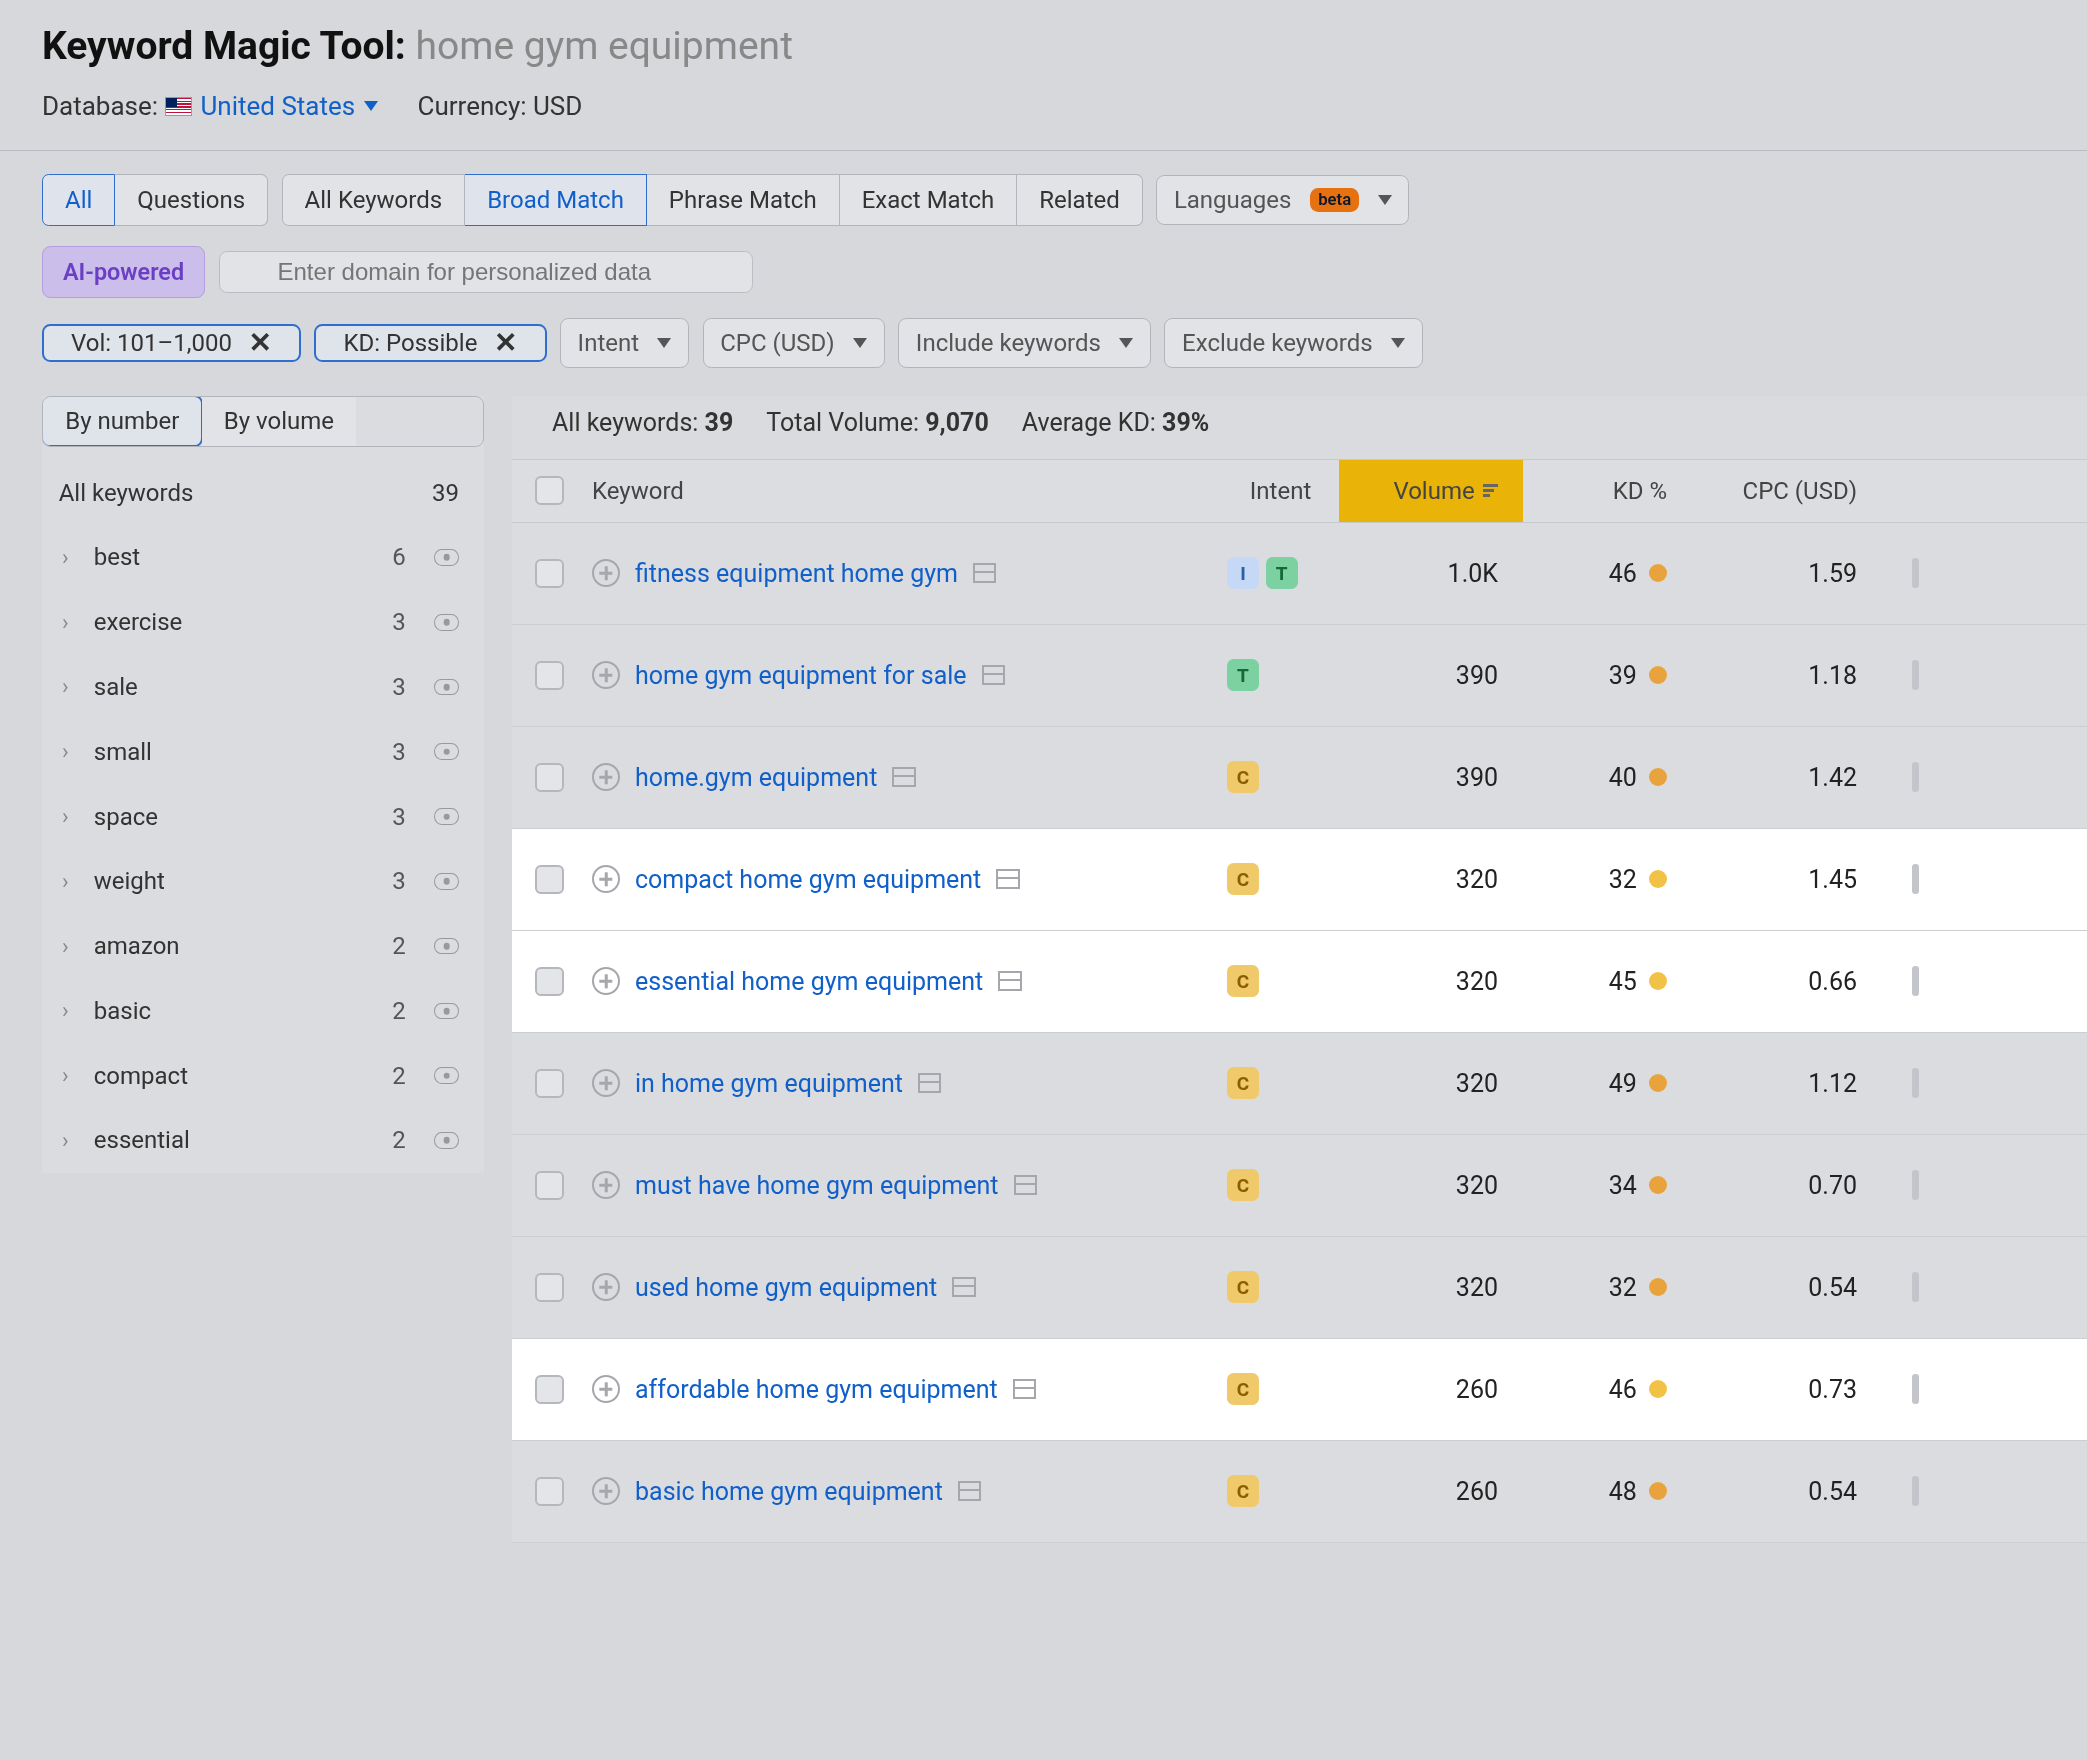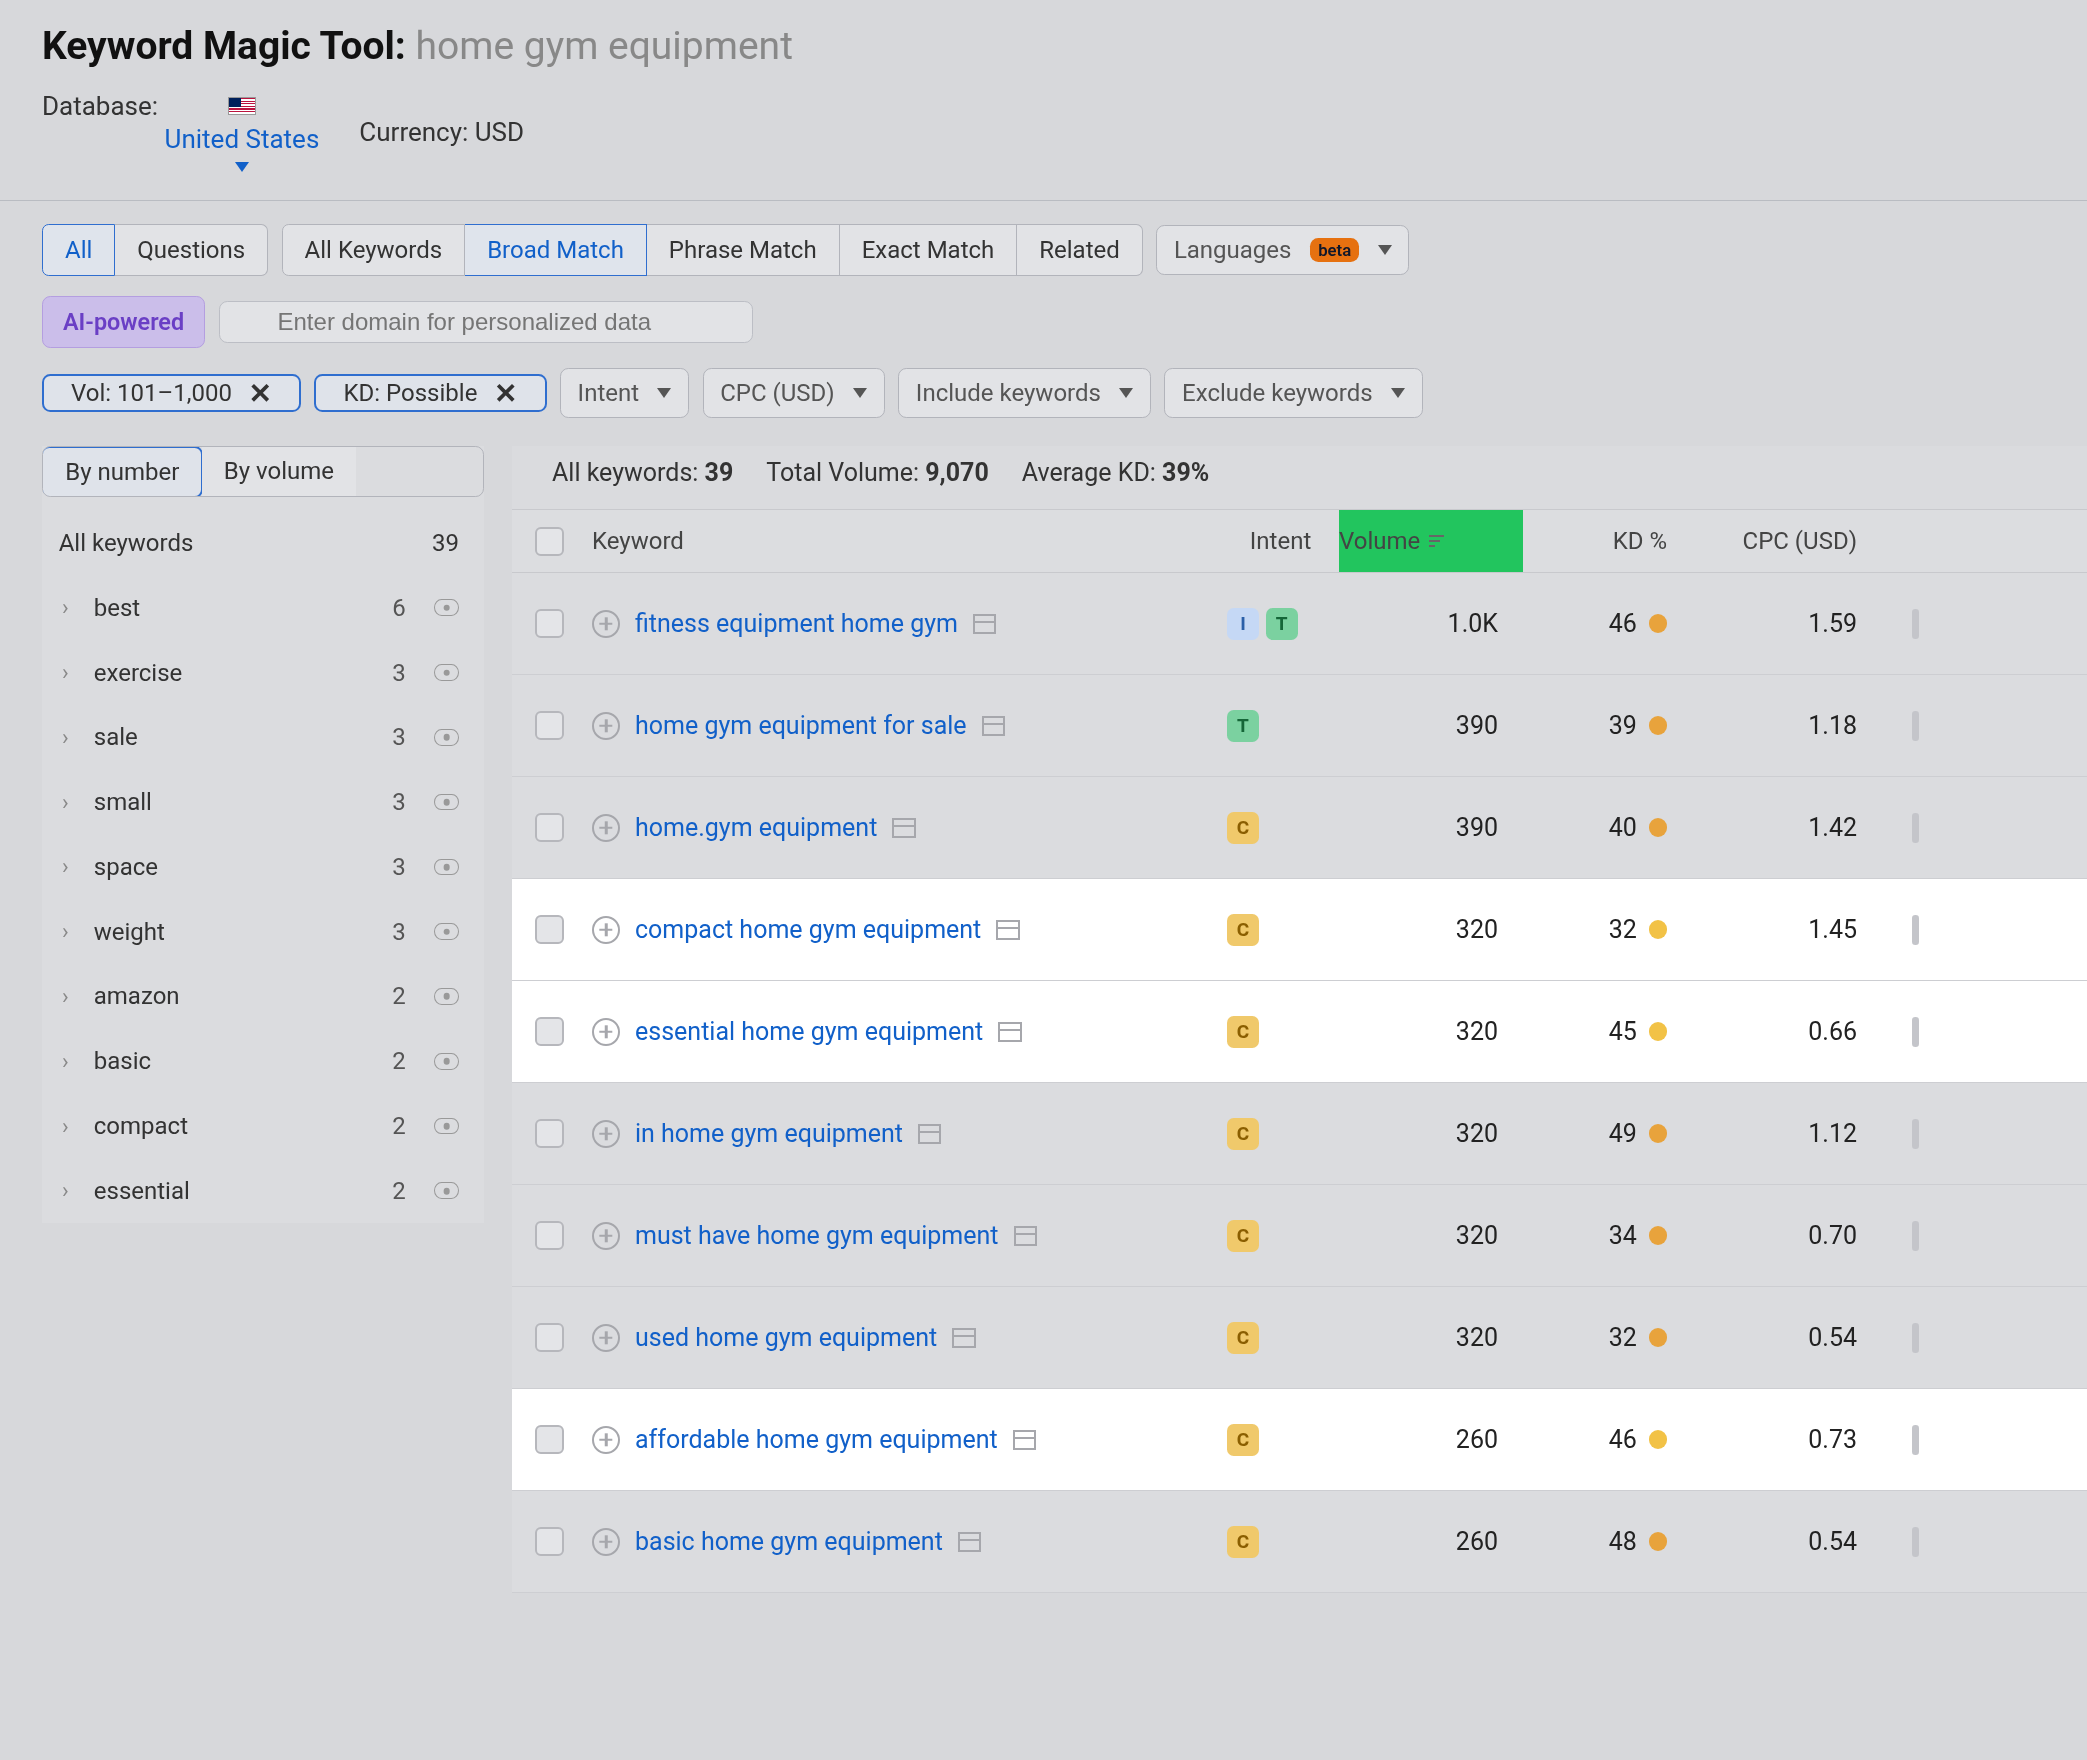--- a/index.html
+++ b/index.html
@@ -3,21 +3,21 @@
 <meta charset="utf-8">
 <style>
   * { box-sizing: border-box; margin: 0; padding: 0; }
   body { font-family: -apple-system, BlinkMacSystemFont, "Segoe UI", Roboto, sans-serif; background: #d7d8db; color: #333; font-size: 22.5px; }
   .container { width: 2087px; }
 
   .header { padding: 23.4px 42px 28px 42px; border-bottom: 1.7px solid #b9bcc2; }
   .title { font-size: 39px; font-weight: 700; color: #111; }
   .title-query { font-weight: 400; color: #888; }
   .subrow { display: flex; gap: 40px; margin-top: 22px; font-size: 26px; color: #333; align-items: center; }
-  .db-link { color: #1160c9; font-weight: 400; display: inline-flex; align-items: center; gap: 8.3px; flex-direction: column;}
+  .db-link { color: #1160c9; font-weight: 400; display: inline-flex; align-items: center; gap: 8.3px;}
   .flag { display:inline-block; width:27.6px; height:18.4px; background: linear-gradient(#bb133e 0 8%, #fff 8% 16%, #bb133e 16% 24%, #fff 24% 32%, #bb133e 32% 40%, #fff 40% 48%, #bb133e 48% 56%, #fff 56% 64%, #bb133e 64% 72%, #fff 72% 80%, #bb133e 80% 88%, #fff 88% 100%); position:relative; border:0.8px solid #999;}
   .flag::before{content:"";position:absolute;top:0;left:0;width:11.7px;height:9.2px;background:#00205b;}
   .chev-down { width:0;height:0;border-left:7.5px solid transparent;border-right:7.5px solid transparent;border-top:10px solid #1160c9; display:inline-block;}
 
   .controls { padding: 23.4px 42px 0 42px; }
   .row { display:flex; gap:13.4px; flex-wrap:wrap; align-items:center; }
   .row + .row { margin-top: 20px; }
 
   .seg { display:flex; }
   .seg .btn { border-radius:0; }
@@ -57,21 +57,21 @@
   .summary { display:flex; gap:33px; padding: 11.7px 40px 22px 40px; font-size:25px; color:#333;}
   .summary b{ font-weight:700;}
   .thead { display:flex; align-items:center; height:64px; border-top:1.7px solid #c8c9cd; border-bottom:1.7px solid #c8c9cd; background:#dcdde0;}
   .col-chk{ width:75px; display:flex; align-items:center; justify-content:center;}
   .col-kw{ width:635px; padding-left:5px;}
   .col-intent{ width:117px; text-align:center;}
   .col-vol{ width:184px; text-align:right; padding-right:25px;}
   .col-kd{ width:159px; text-align:right; padding-right:15px;}
   .col-cpc{ width:200px; text-align:right; padding-right:25px;}
   .col-extra{ width:67px; text-align:center;}
-  .thead .col-vol { background:#22c55e; height:100%; display:flex; align-items:center; }
+  .thead .col-vol { background:#eab308; height:100%; display:flex; align-items:center; justify-content:flex-end;}
   .sort-ic{ display:inline-block; margin-left:8.3px;}
   .sort-ic span{display:block;width:15px;height:2.5px;background:#666;margin:2.5px 0;}
   .sort-ic span:nth-child(2){width:11px;}
   .sort-ic span:nth-child(3){width:6.7px;}
 
   .trow{ display:flex; align-items:center; height:102px; border-bottom:1.7px solid #cdced2; background:#dbdcdf;}
   .trow.highlight{ background:#ffffff;}
   .chkbox{ width:29px;height:29px;border:2.5px solid #b6b7bc;border-radius:5.8px;background:#e4e5e8;}
   .kw-cell{ display:flex; align-items:center; gap:15px;}
   .plus-ic{ width:28px;height:28px;border:2.5px solid #a6a7ac;border-radius:50%; position:relative;}

